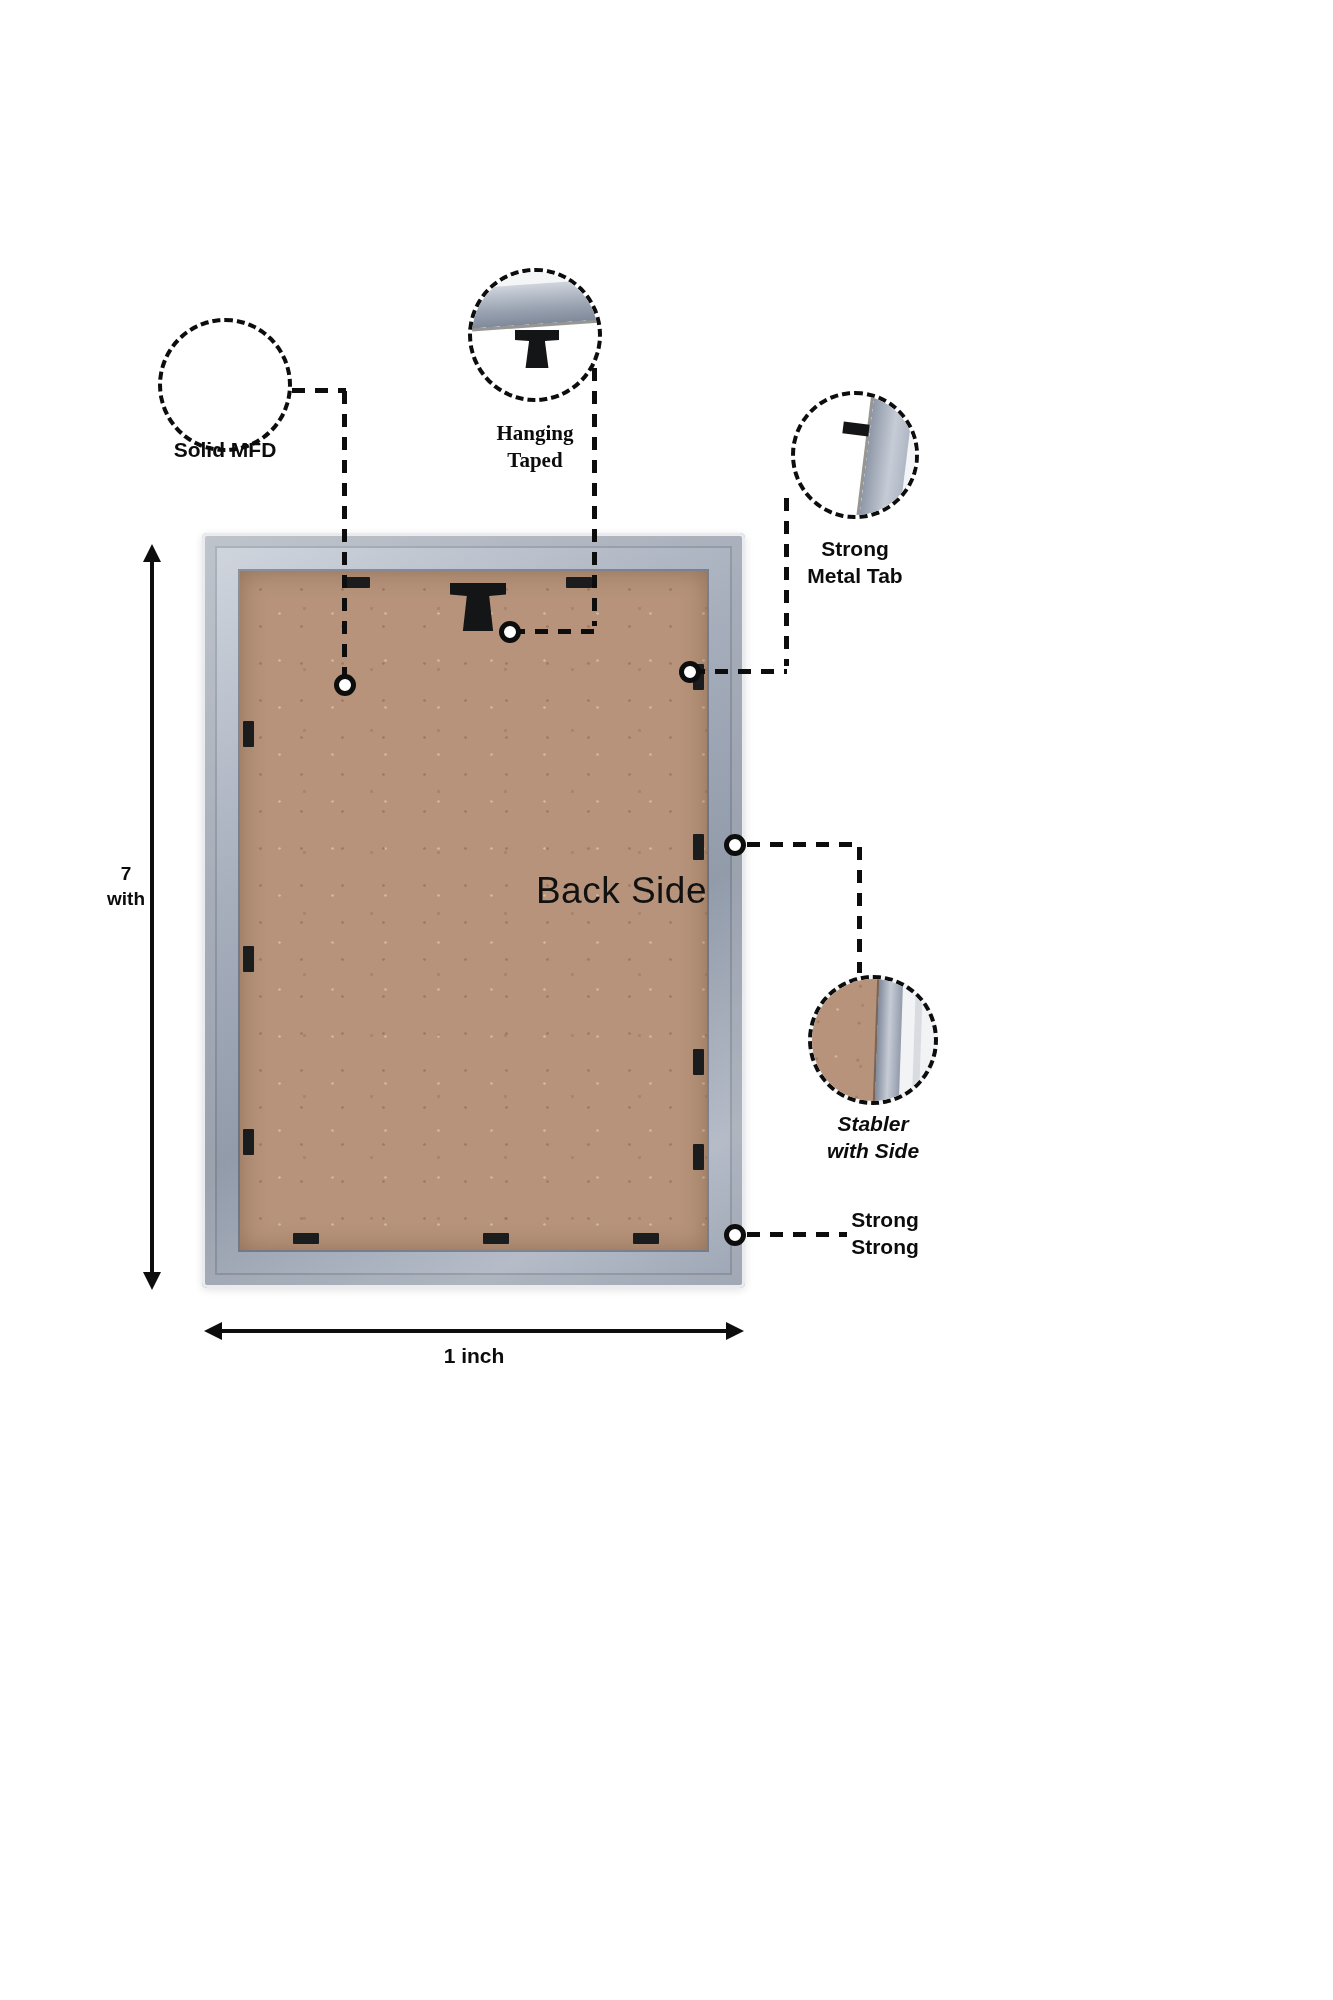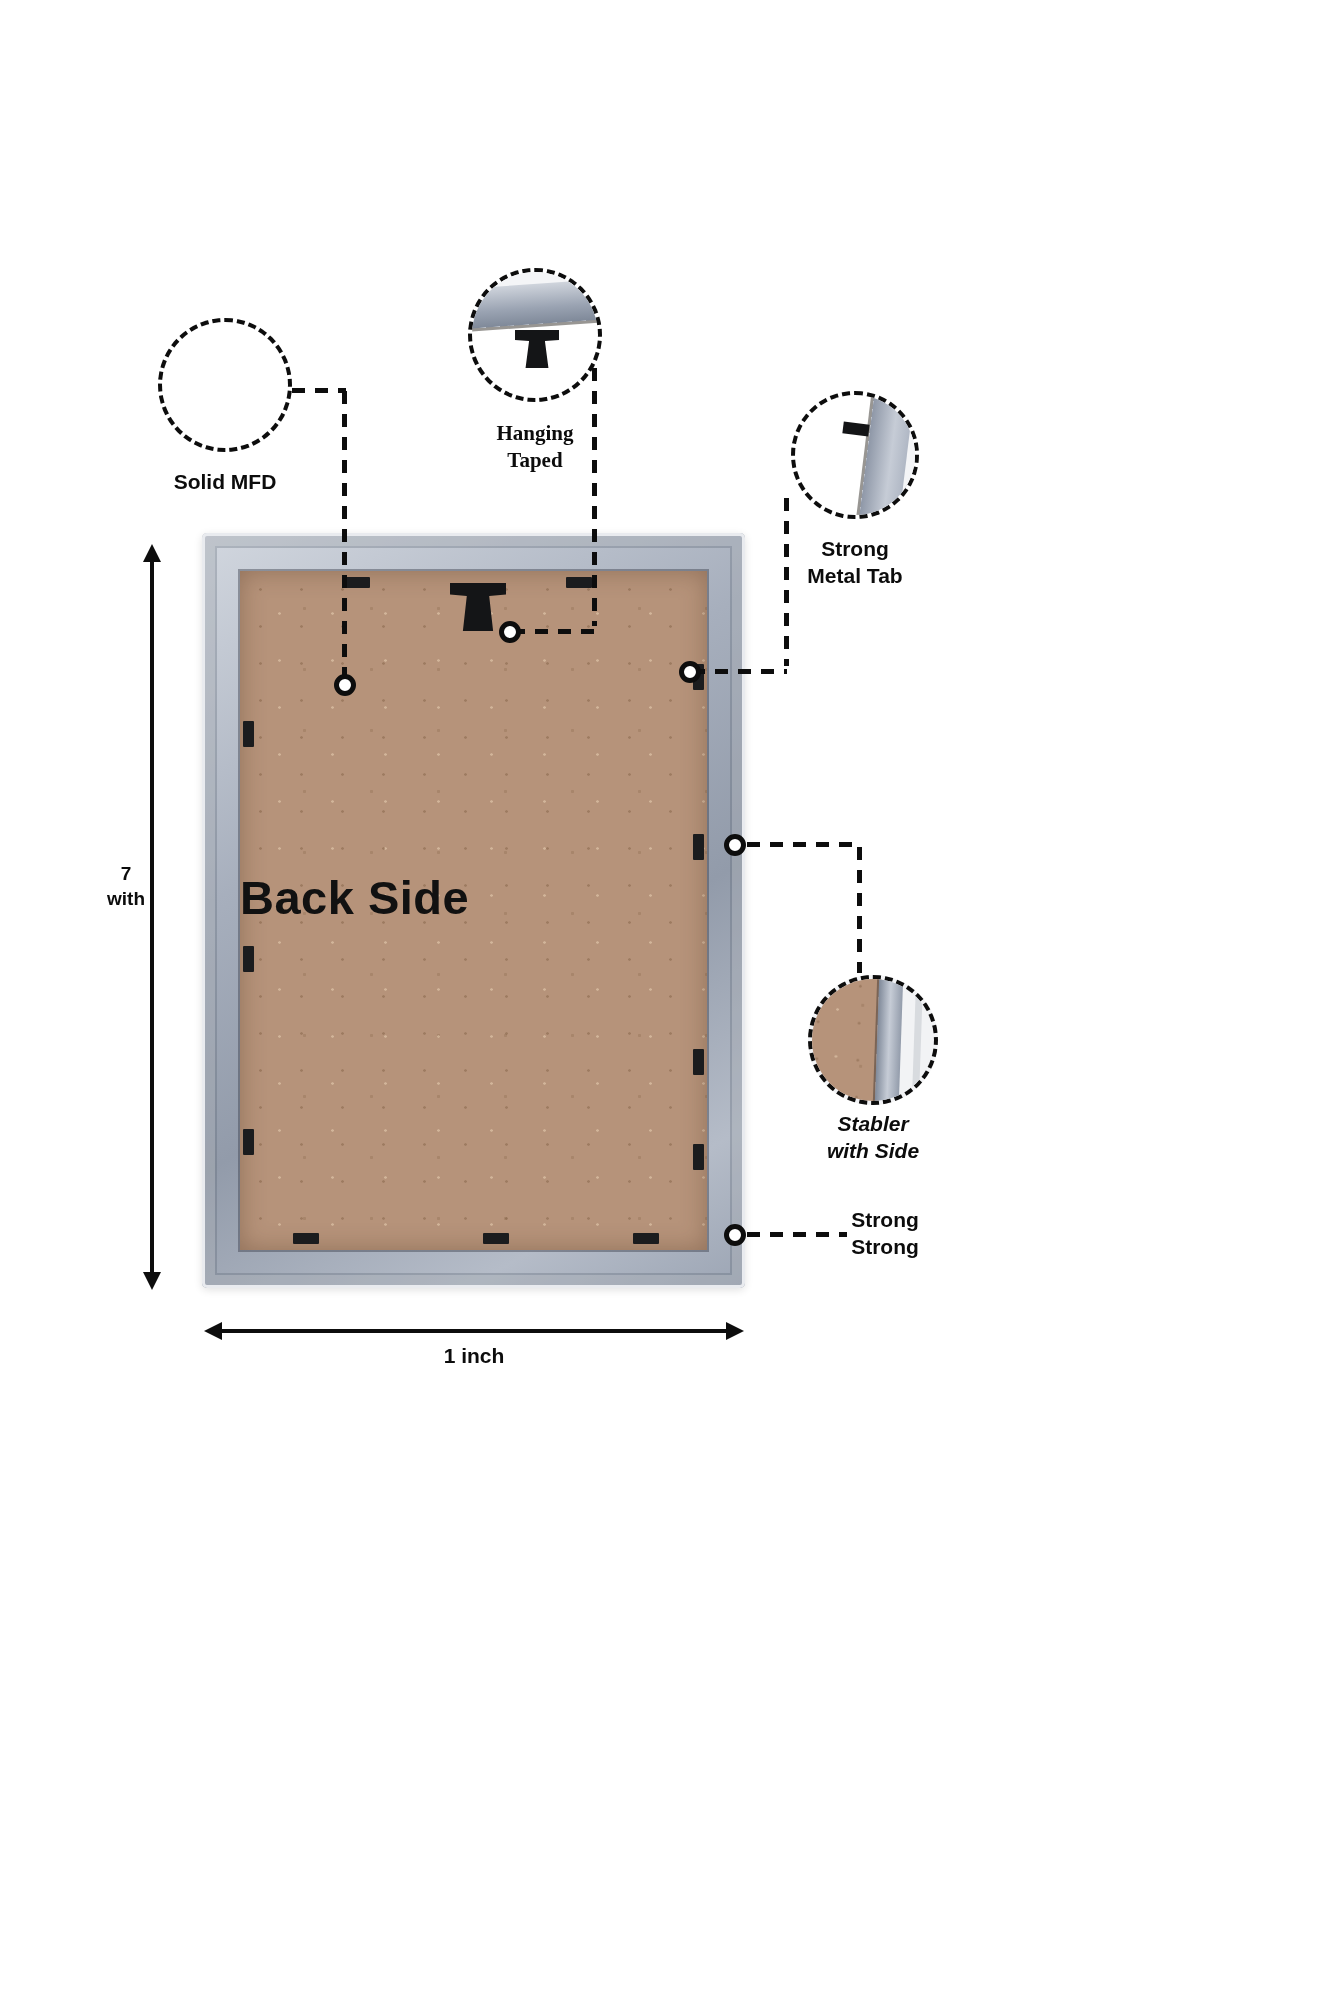--- a/index.html
+++ b/index.html
@@ -11,22 +11,22 @@
     background:linear-gradient(150deg,#d2d7df 0%,#a7afbd 35%,#929baa 60%,#b5bcc8 85%,#9ca5b4 100%);
     box-shadow:inset 0 0 0 3px #e9ebef, inset 0 0 0 13px rgba(255,255,255,.22),
                inset 0 0 0 15px rgba(80,90,105,.28), 0 2px 8px rgba(0,0,0,.12);}
   .mdf{position:absolute;left:38px;top:38px;right:38px;bottom:38px;
     box-shadow:inset 0 0 24px rgba(74,50,28,.35), 0 0 0 2px rgba(60,65,78,.45);}
   .mdf-texture{background-color:#b6937a;background-image:
     radial-gradient(rgba(116,84,54,.38) 1px, transparent 1.7px),
     radial-gradient(rgba(233,209,181,.55) 1px, transparent 1.7px),
     radial-gradient(rgba(116,84,54,.22) 1.4px, transparent 2px);
     background-size:41px 37px,53px 47px,67px 61px;background-position:0 0,13px 19px,31px 7px;}
-  .back-label{position:absolute;left:0;right:0;top:44%;text-align:left;
-    font-size:47px;font-weight:700;color:#111;letter-spacing:.5px;}
+  .back-label{position:absolute;left:0;right:0;top:44%;text-align:right;
+    font-size:37px;font-weight:400;color:#111;letter-spacing:.5px;}
   .tab{position:absolute;background:#1b1c1e;border-radius:1px;}
   .tab-h{width:26px;height:11px;}
   .tab-v{width:11px;height:26px;}
   .hook{position:absolute;background:#141517;
     clip-path:polygon(0 0,100% 0,100% 24%,70% 27%,77% 100%,23% 100%,30% 27%,0 24%);}
 
   
   .callout{position:absolute;border-radius:50%;border:4px dashed #0d0d0d;overflow:hidden;box-sizing:border-box;background:#fff;}
   .c-white-band{position:absolute;left:-20%;top:0;width:140%;height:26px;background:#f4f5f7;transform:rotate(-4deg);}
   .c-frame-band-h{position:absolute;left:-20%;top:12px;width:140%;height:40px;
@@ -103,21 +103,21 @@
     <div class="c-white-band-v"></div>
     <div class="c-tab-black"></div>
   </div>
 
   <div class="callout" style="left:808px;top:975px;width:130px;height:130px;background:#f2f3f5;">
     <div class="c-stab-mdf mdf-texture"></div>
     <div class="c-stab-frame"></div>
     <div class="c-stab-stripe"></div>
   </div>
 
-  <div class="label" style="left:140px;top:468px;width:170px;">
+  <div class="label" style="left:140px;top:436px;width:170px;">
     <span class="ln">Solid MFD</span>
   </div>
 
   <div class="label" style="left:455px;top:420px;width:160px;font-family:Liberation Serif, serif;">
     <span class="ln">Hanging</span>
     <span class="ln">Taped</span>
   </div>
 
   <div class="label" style="left:775px;top:535px;width:160px;">
     <span class="ln">Strong</span>

